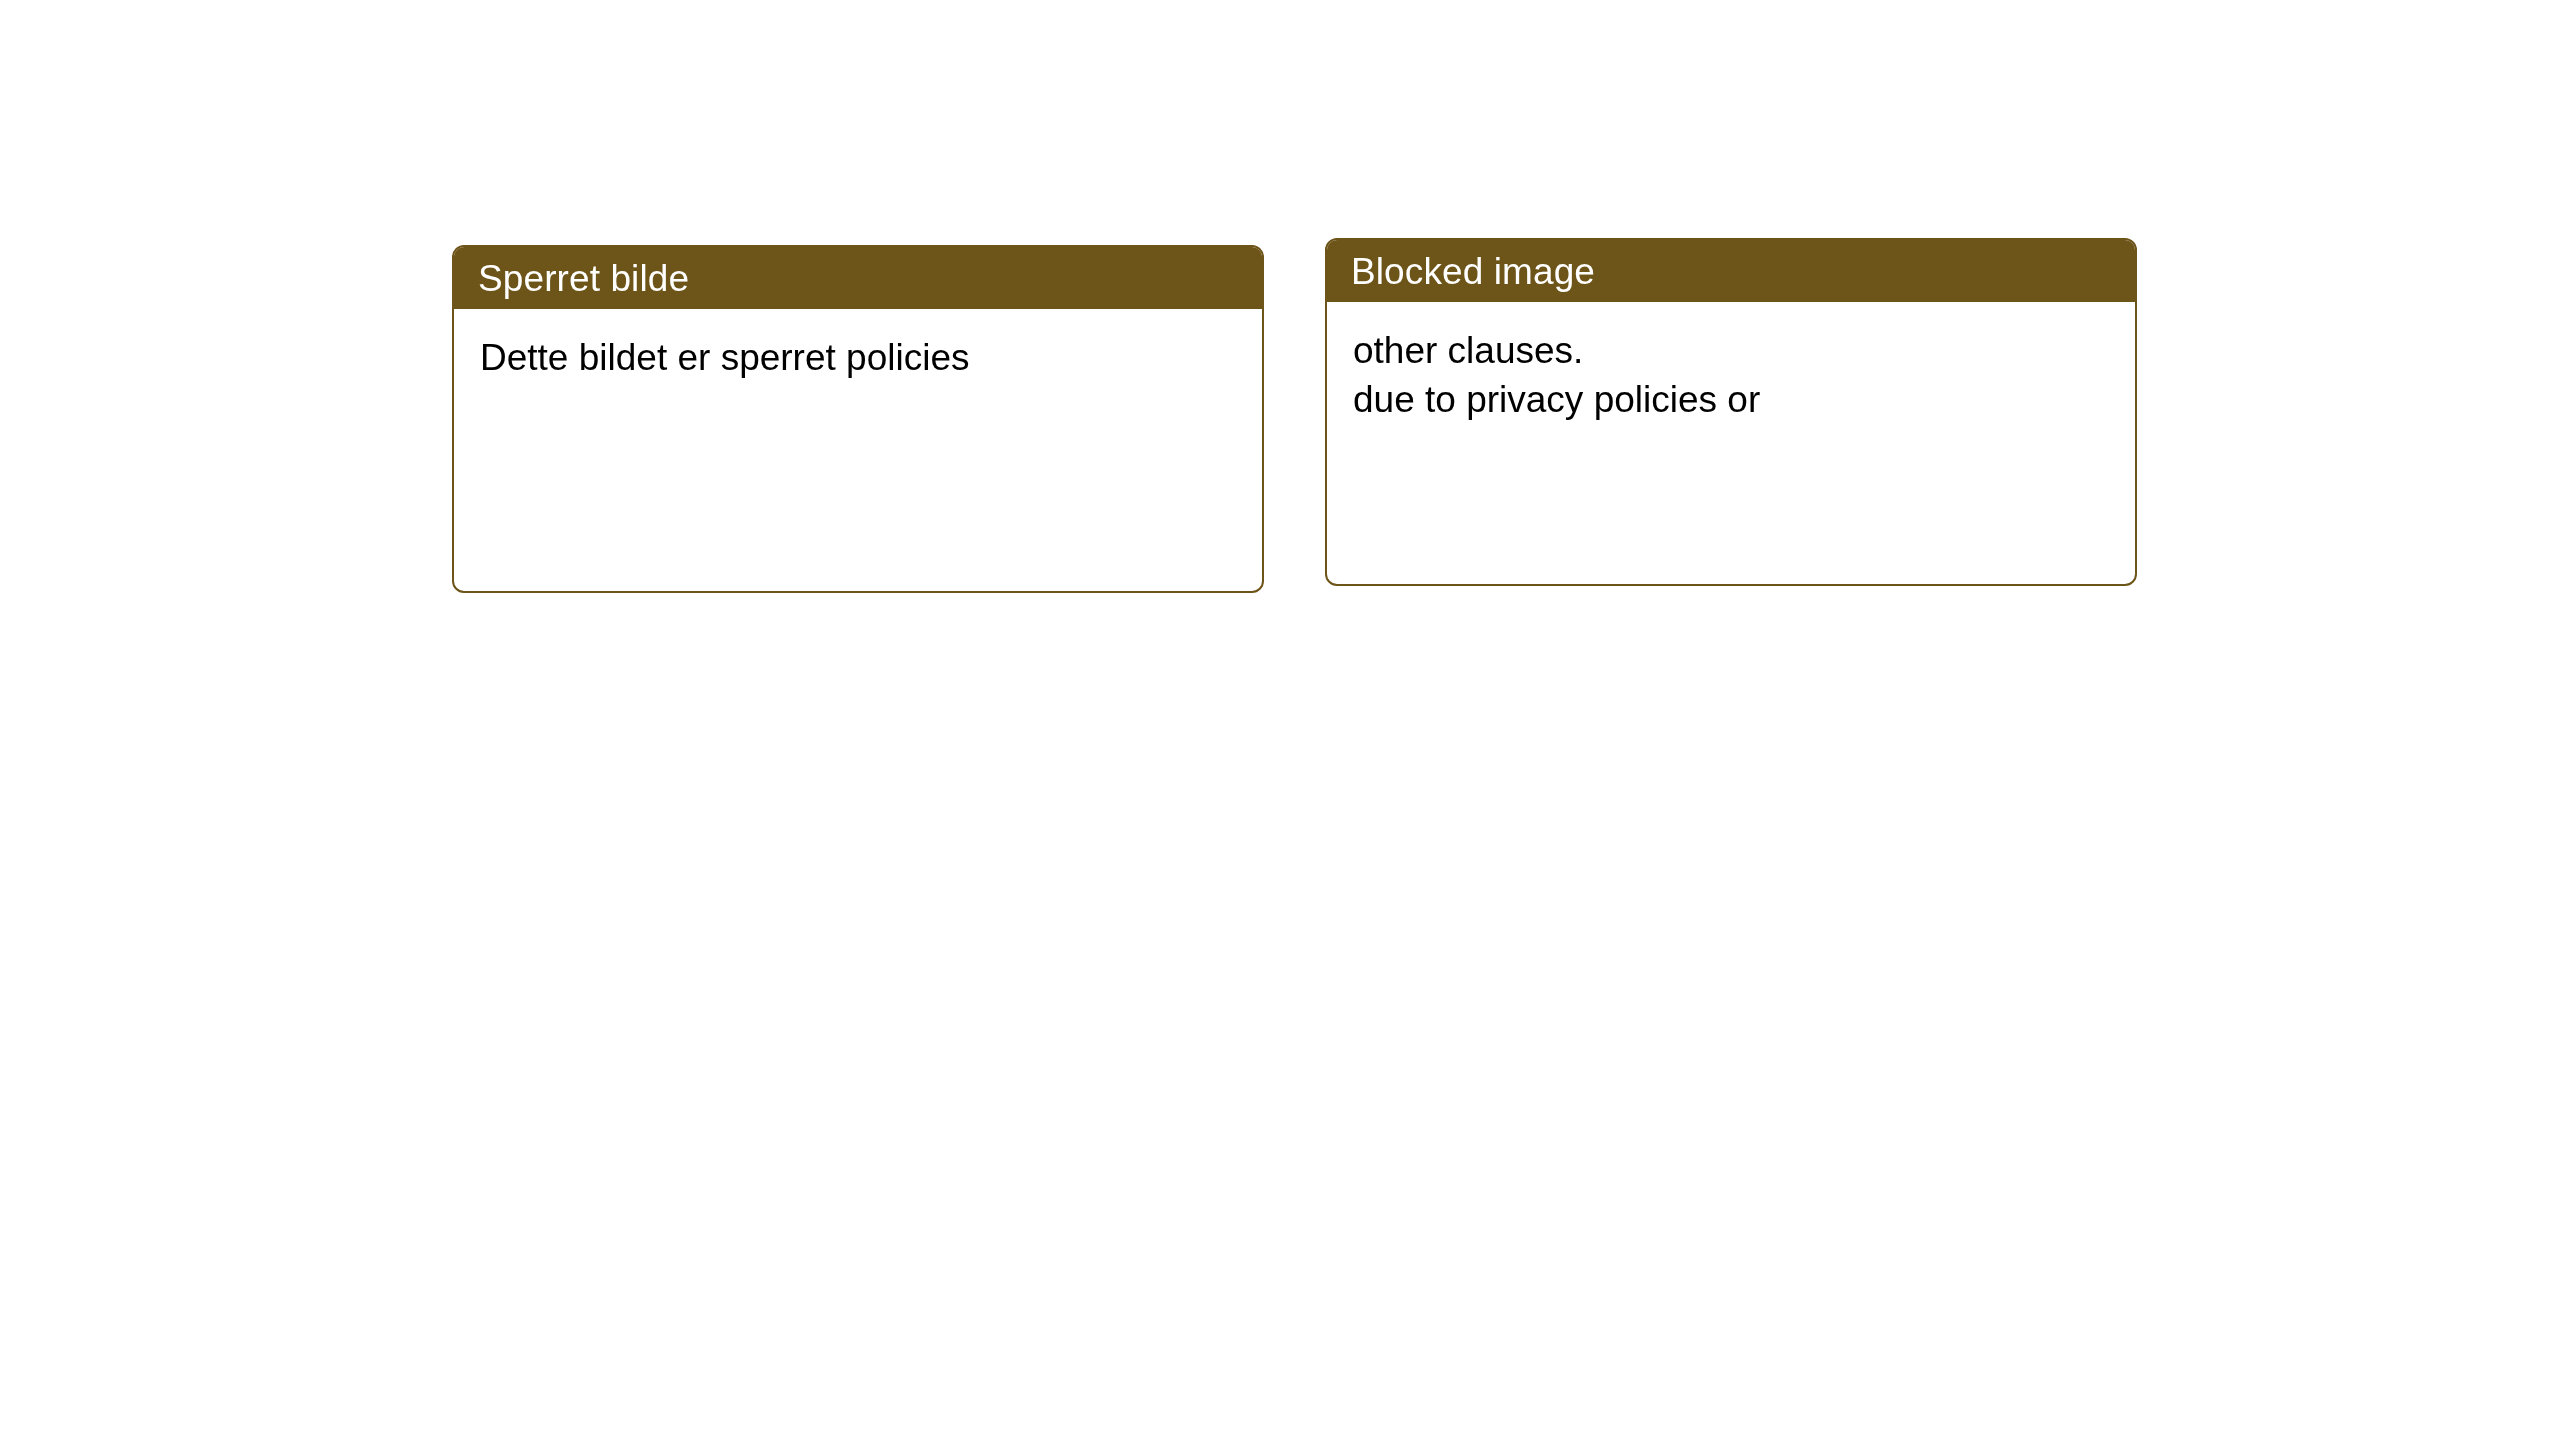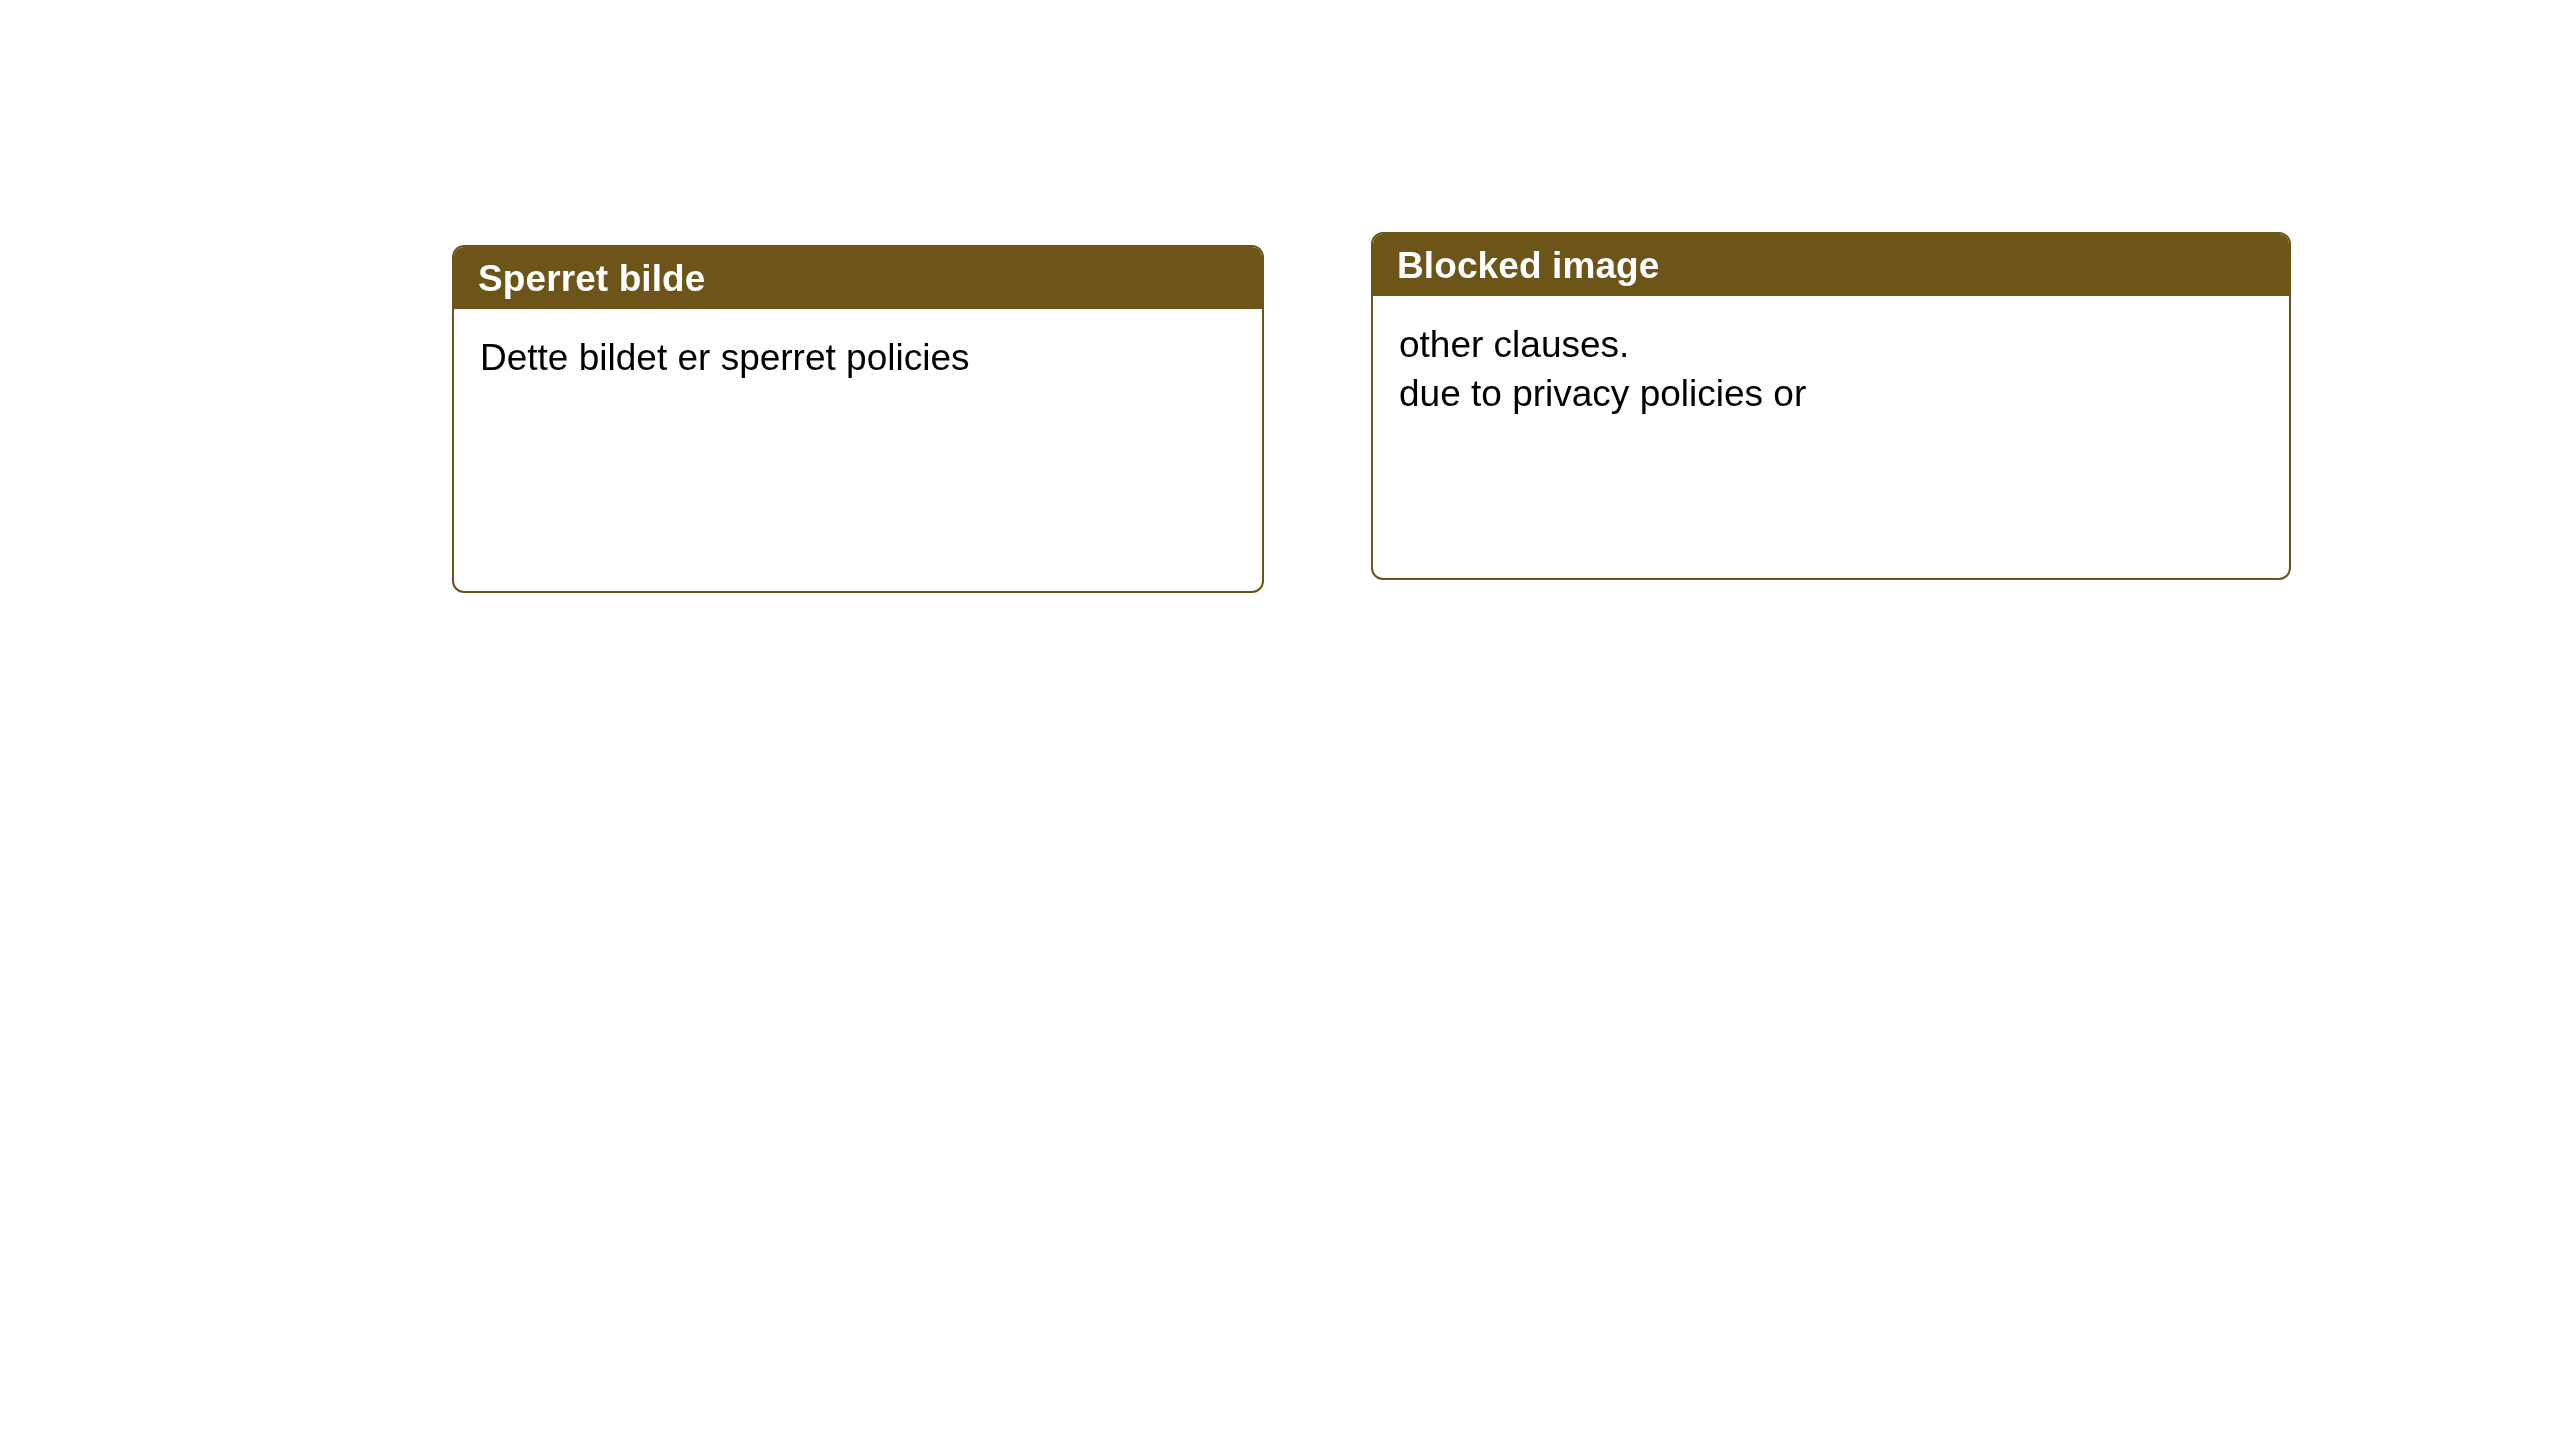--- a/index.html
+++ b/index.html
@@ -28,35 +28,34 @@
     overflow: hidden;
   }
   .notice-card.card-no {
     left: 452px;
     top: 245px;
     width: 812px;
     height: 348px;
   }
   .notice-card.card-en {
     left: 1325px;
-    top: 232px;
-    width: 920px;
+    top: 238px;
+    width: 812px;
     height: 348px;
-    margin-left: 46px;
   }
   .card-header {
     box-sizing: border-box;
     background: #6d5418;
     color: #ffffff;
     height: 62px;
     display: flex;
     align-items: center;
     padding: 0 0 0 24px;
     font-size: 37px;
-    font-weight: 700;
+    font-weight: 400;
     letter-spacing: 0.1px;
     line-height: 1;
   }
   .card-body {
     box-sizing: border-box;
     padding: 24px 26px 0 26px;
     color: #000000;
     font-size: 37px;
     line-height: 1.33;
     font-weight: 400;

